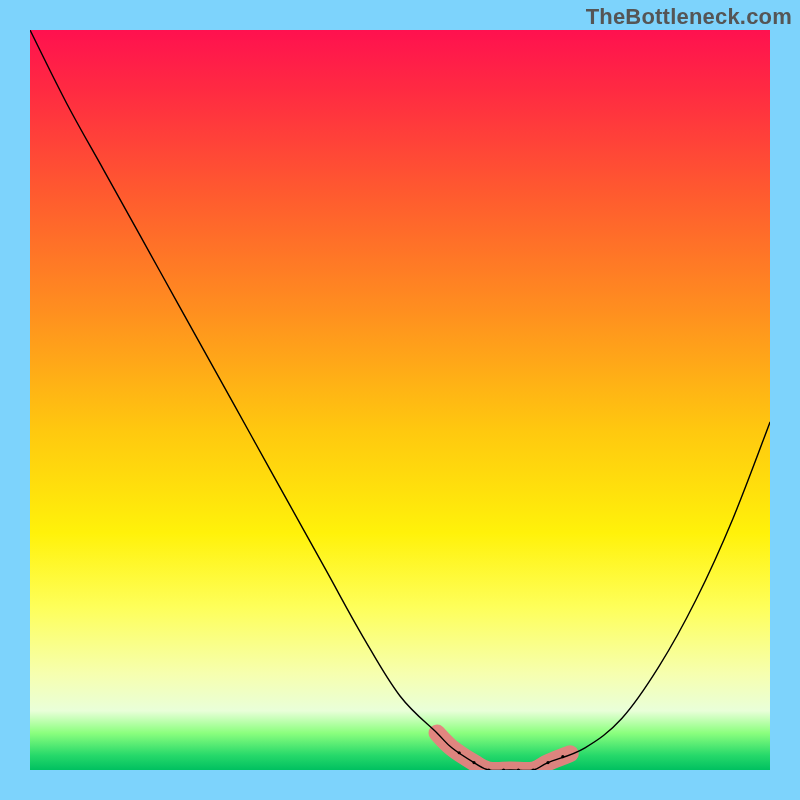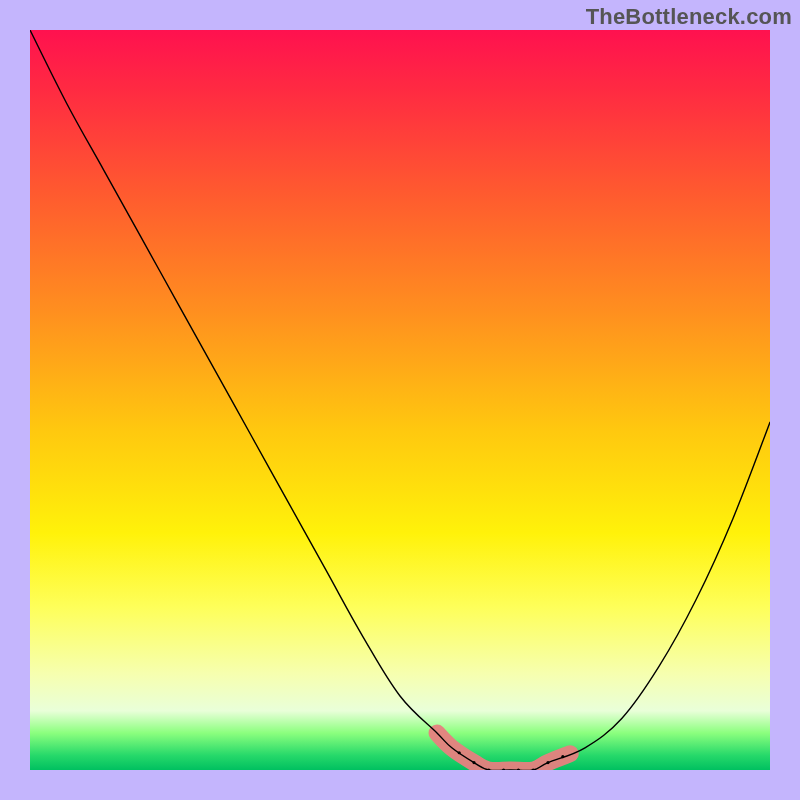--- a/index.html
+++ b/index.html
@@ -8,21 +8,21 @@
     width: 800px;
     height: 800px;
     overflow: hidden;
     background: #000;
     font-family: Arial, Helvetica, sans-serif;
   }
   .stage {
     position: relative;
     width: 800px;
     height: 800px;
-    background: #c4b5fd;
+    background: #7dd3fc;
   }
   .watermark {
     position: absolute;
     top: 4px;
     right: 8px;
     color: #555;
     font-size: 22px;
     font-weight: 600;
     letter-spacing: 0.2px;
     z-index: 10;

